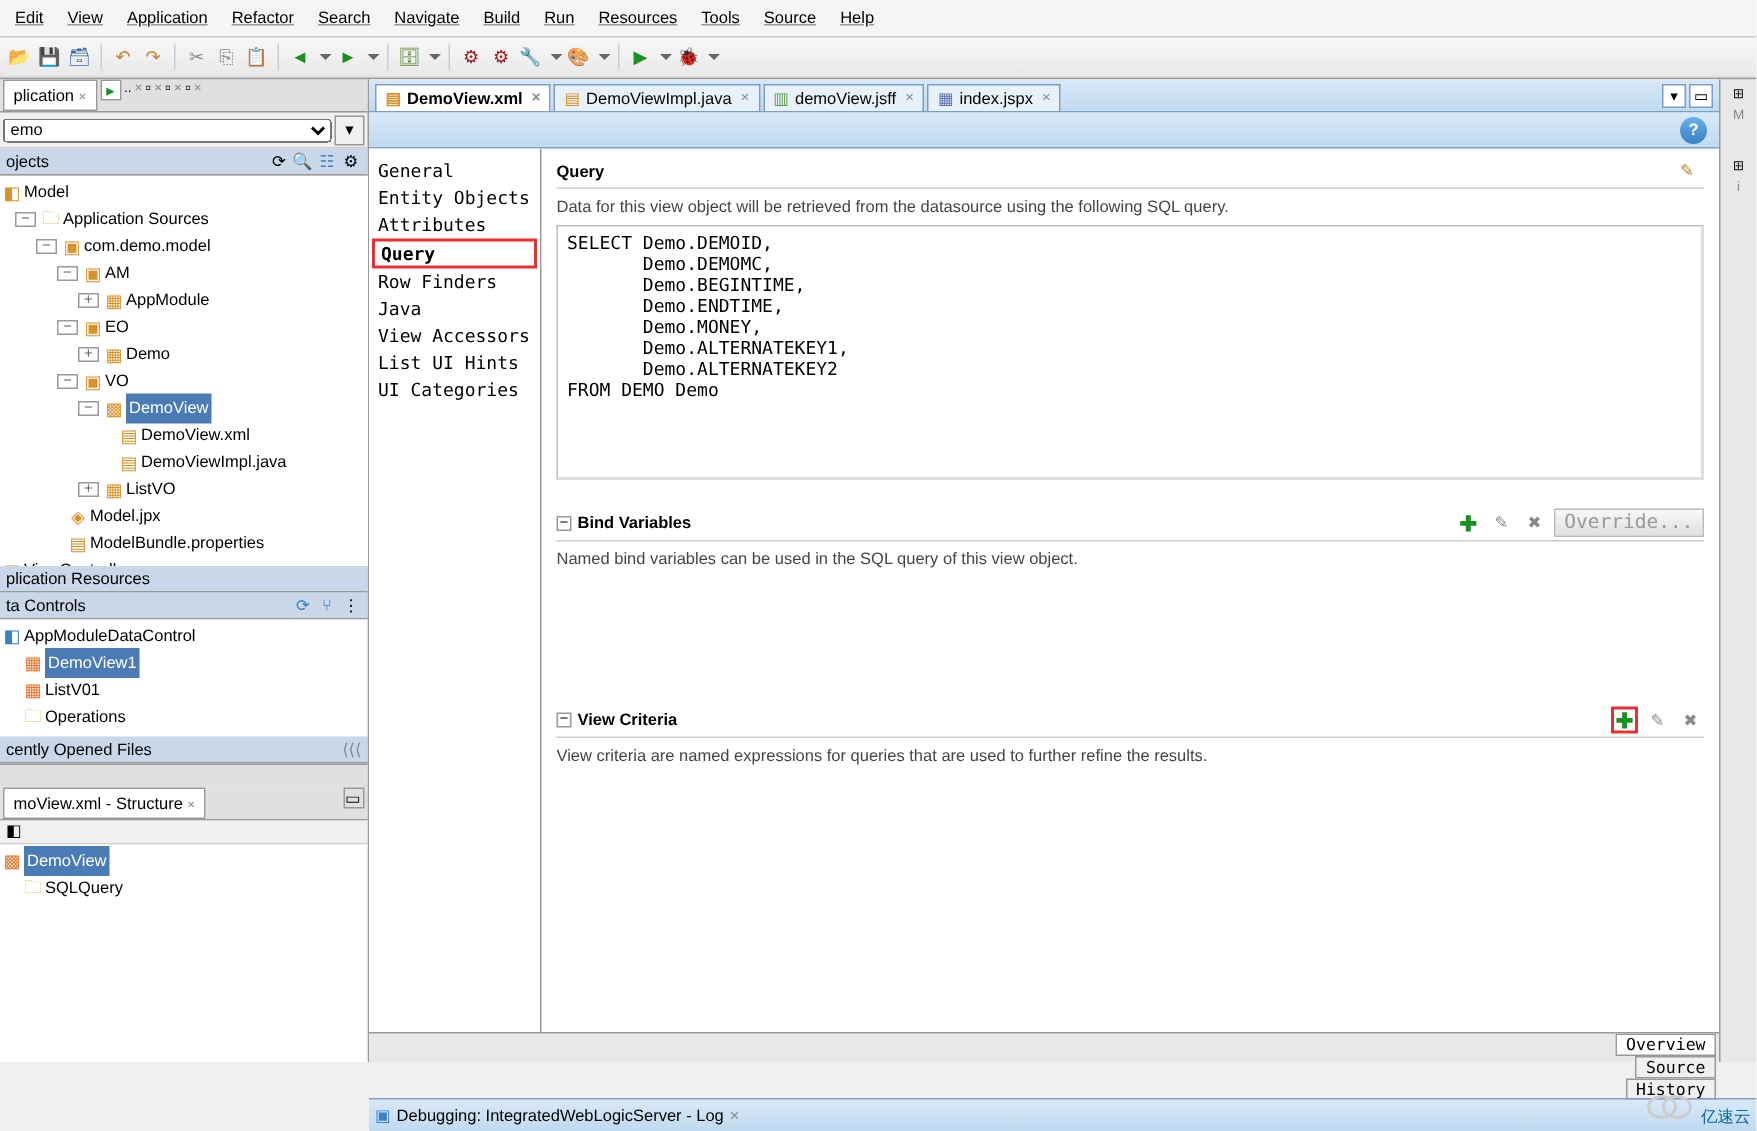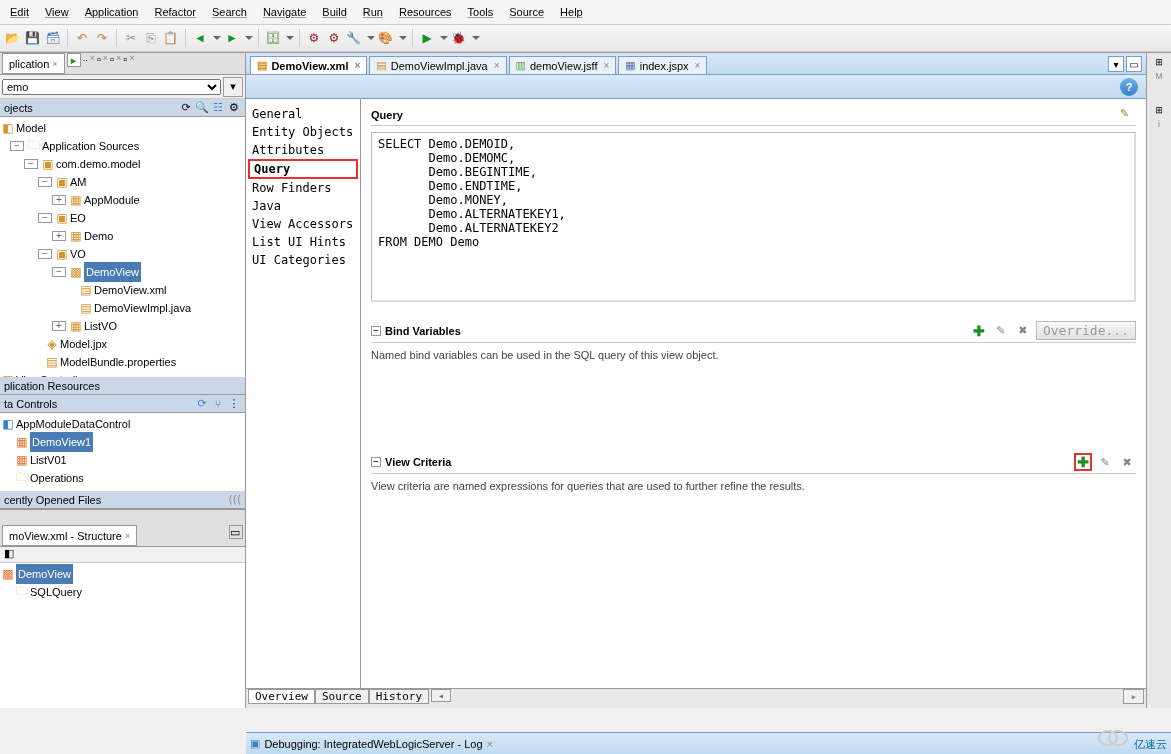--- a/index.html
+++ b/index.html
@@ -54,21 +54,21 @@
 .sub-head { display:flex; align-items:center; gap:4px; border-bottom:1px solid #ccc; padding:2px 0;}
 .sub-head .tw { border:1px solid #999; width:10px;height:10px; line-height:8px; text-align:center; font-size:10px;}
 .sub-head .t { font-weight:bold; flex:1;}
 .sub-head .acts { display:flex; gap:4px; align-items:center;}
 .sub-head .acts .btn { width:18px;height:18px; display:flex;align-items:center;justify-content:center;}
 .plus{color:#1a9020;font-weight:bold;font-size:14px;}
 .pen{color:#888;}
 .xdel{color:#888;}
 .hl-plus{border:2px solid #e83030; padding:0;}
 .ovr-btn{border:1px solid #bbb;background:linear-gradient(#f8f8f8,#e0e0e0);padding:1px 6px;color:#999;font-family:"SimSun",monospace;font-size:13px;}
-.bottomtabs { height:20px; border-top:1px solid #999; display:flex; align-items:flex-start; background:#e8e8e8; padding:0 2px;}
+.bottomtabs { height:20px; border-top:1px solid #999; display:flex; align-items:flex-end; background:#e8e8e8; padding:0 2px;flex-direction:column;}
 .bottomtabs span { border:1px solid #999; padding:0 6px; background:#f0f0f0; font-family:"SimSun",monospace; font-size:11px;}
 .bottomtabs span.act{background:#fff;}
 .bottomtabs .arrow{margin-left:2px;font-size:10px;color:#666;}
 .right-gutter { width:25px; background:#e8e8e8; border-left:1px solid #999; padding-top:4px; display:flex; flex-direction:column; align-items:center; gap:4px;}
 .right-gutter span{font-size:9px;}
 .statusbar { position:absolute; left:246px; right:0; bottom:0; height:22px; background:linear-gradient(#d8e8f8,#c0daf0); border-top:1px solid #7a9ec5; display:flex; align-items:center; padding:0 4px; font-family:"SimSun",monospace; font-size:11px;}
 .statusbar .x{margin-left:4px; color:#888;}
 .watermark{position:absolute; right:4px; bottom:2px; font-size:14px; color:#0369a1; font-family:sans-serif;}
 a,span{user-select:none;}
 </style>
@@ -339,20 +339,21 @@
         <div>Java</div>
         <div>View Accessors</div>
         <div>List UI Hints</div>
         <div>UI Categories</div>
       </div>
       <div class="content" style="position:relative">
         <div class="sect-head">
           <span class="t">Query</span>
           <span class="pencil">✎</span>
         </div>
+        <div class="desc">Data for this view object will be retrieved from the datasource using the following SQL query.</div>
         <textarea class="sqlbox" readonly="" style="">SELECT Demo.DEMOID,
        Demo.DEMOMC,
        Demo.BEGINTIME,
        Demo.ENDTIME,
        Demo.MONEY,
        Demo.ALTERNATEKEY1,
        Demo.ALTERNATEKEY2
 FROM DEMO Demo</textarea>
 
         <div class="sub">

